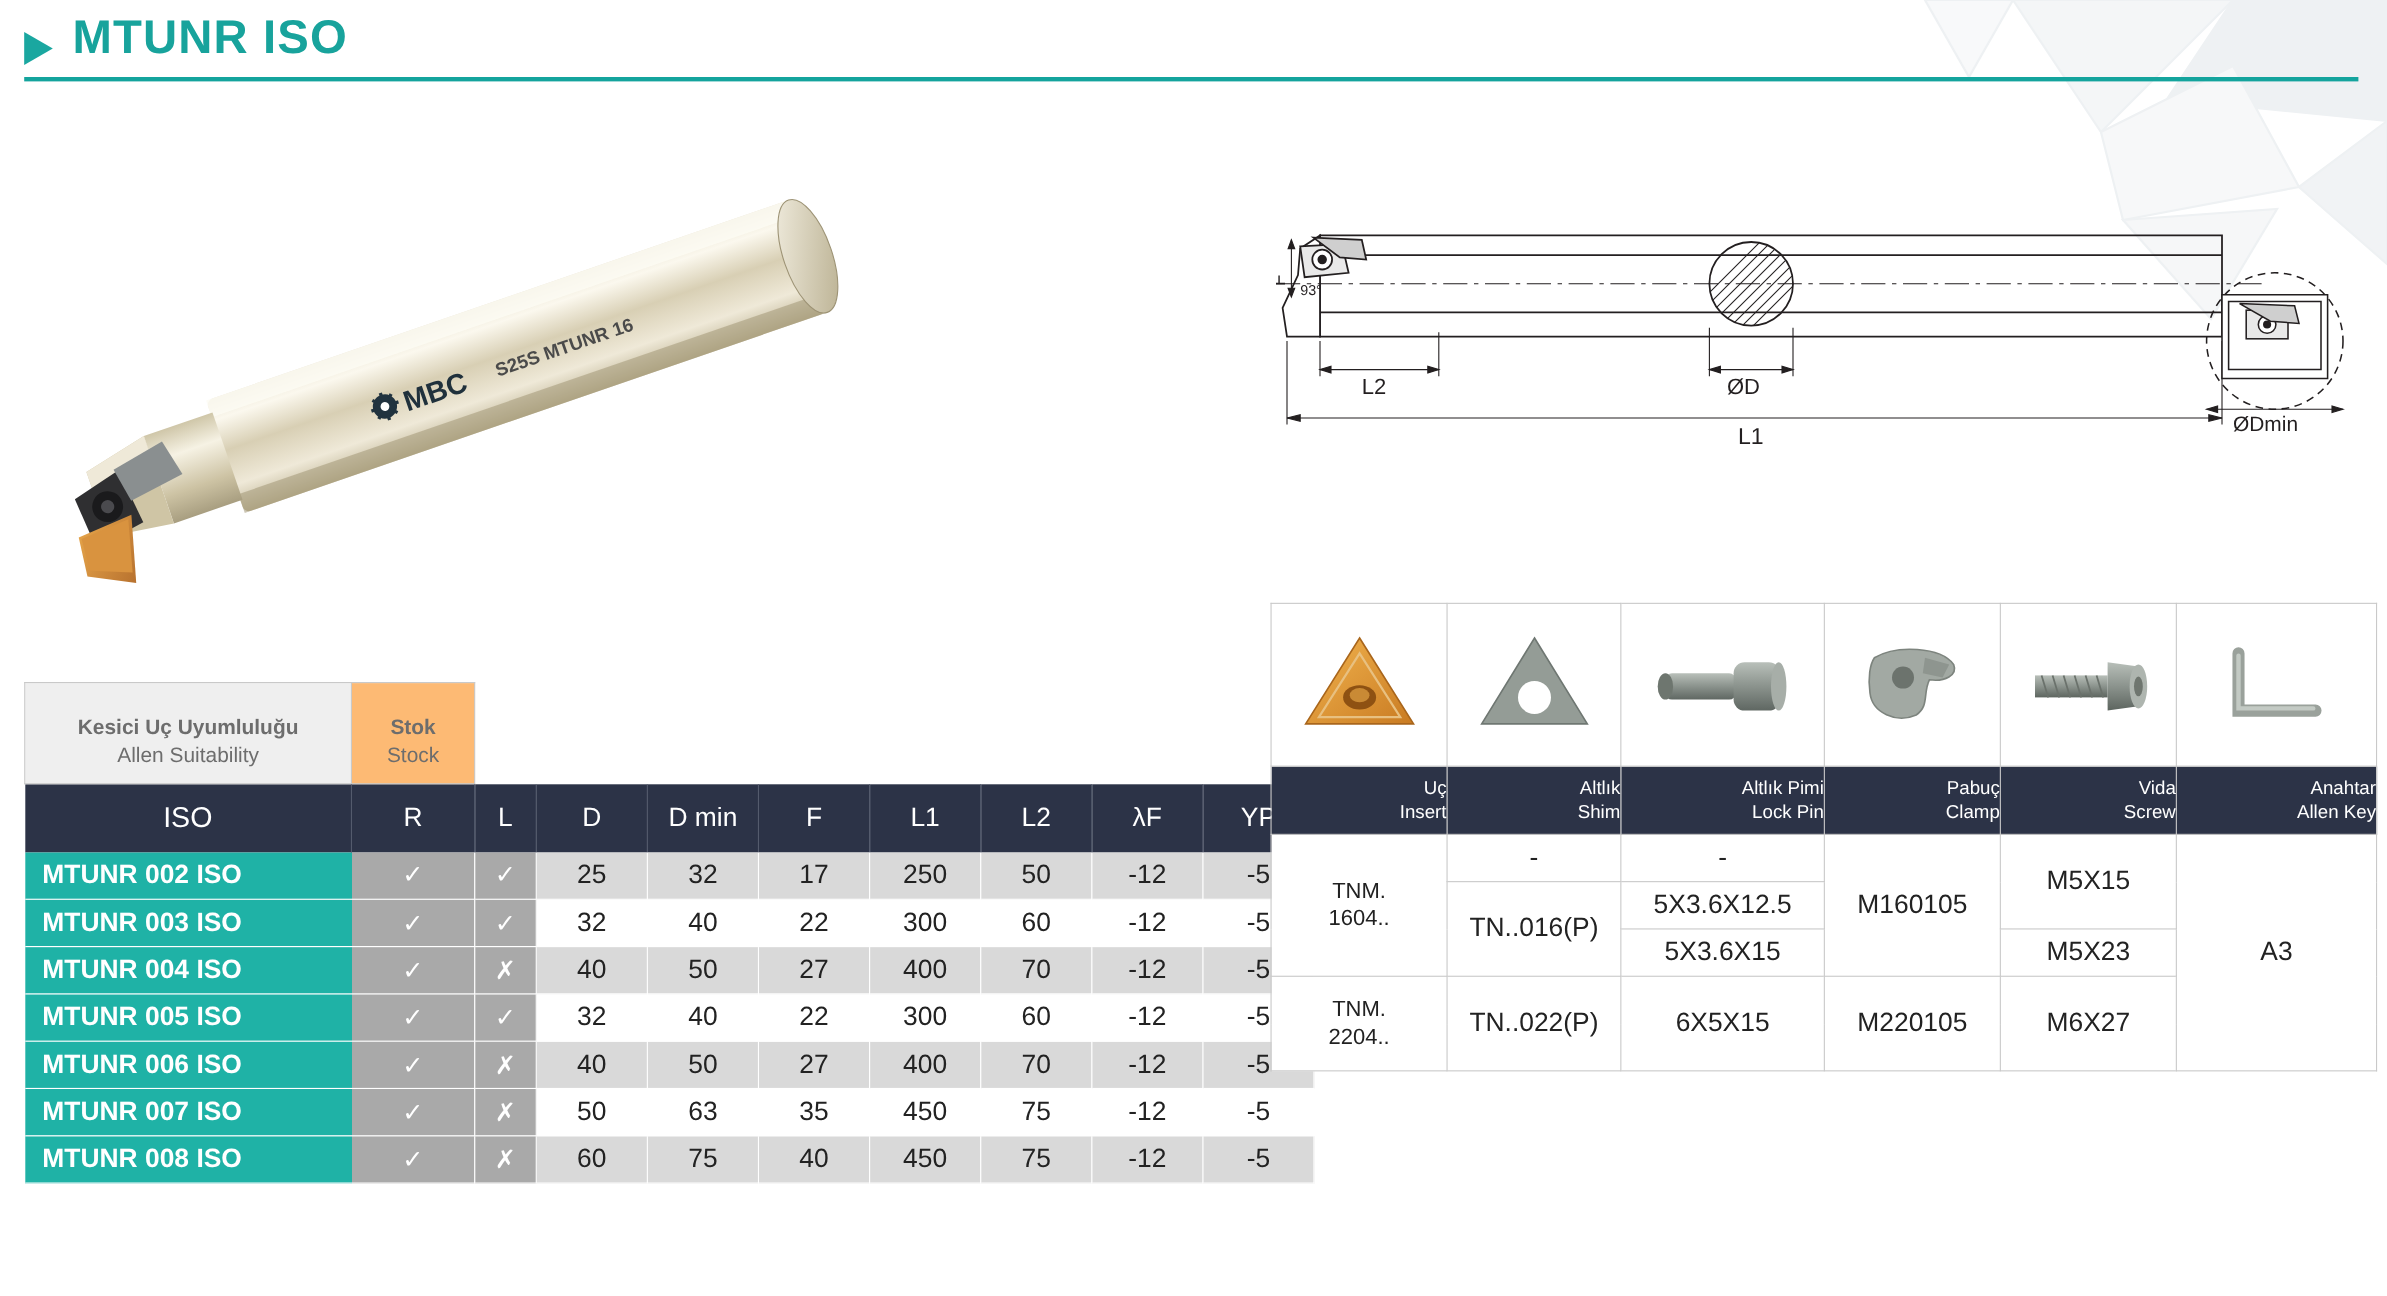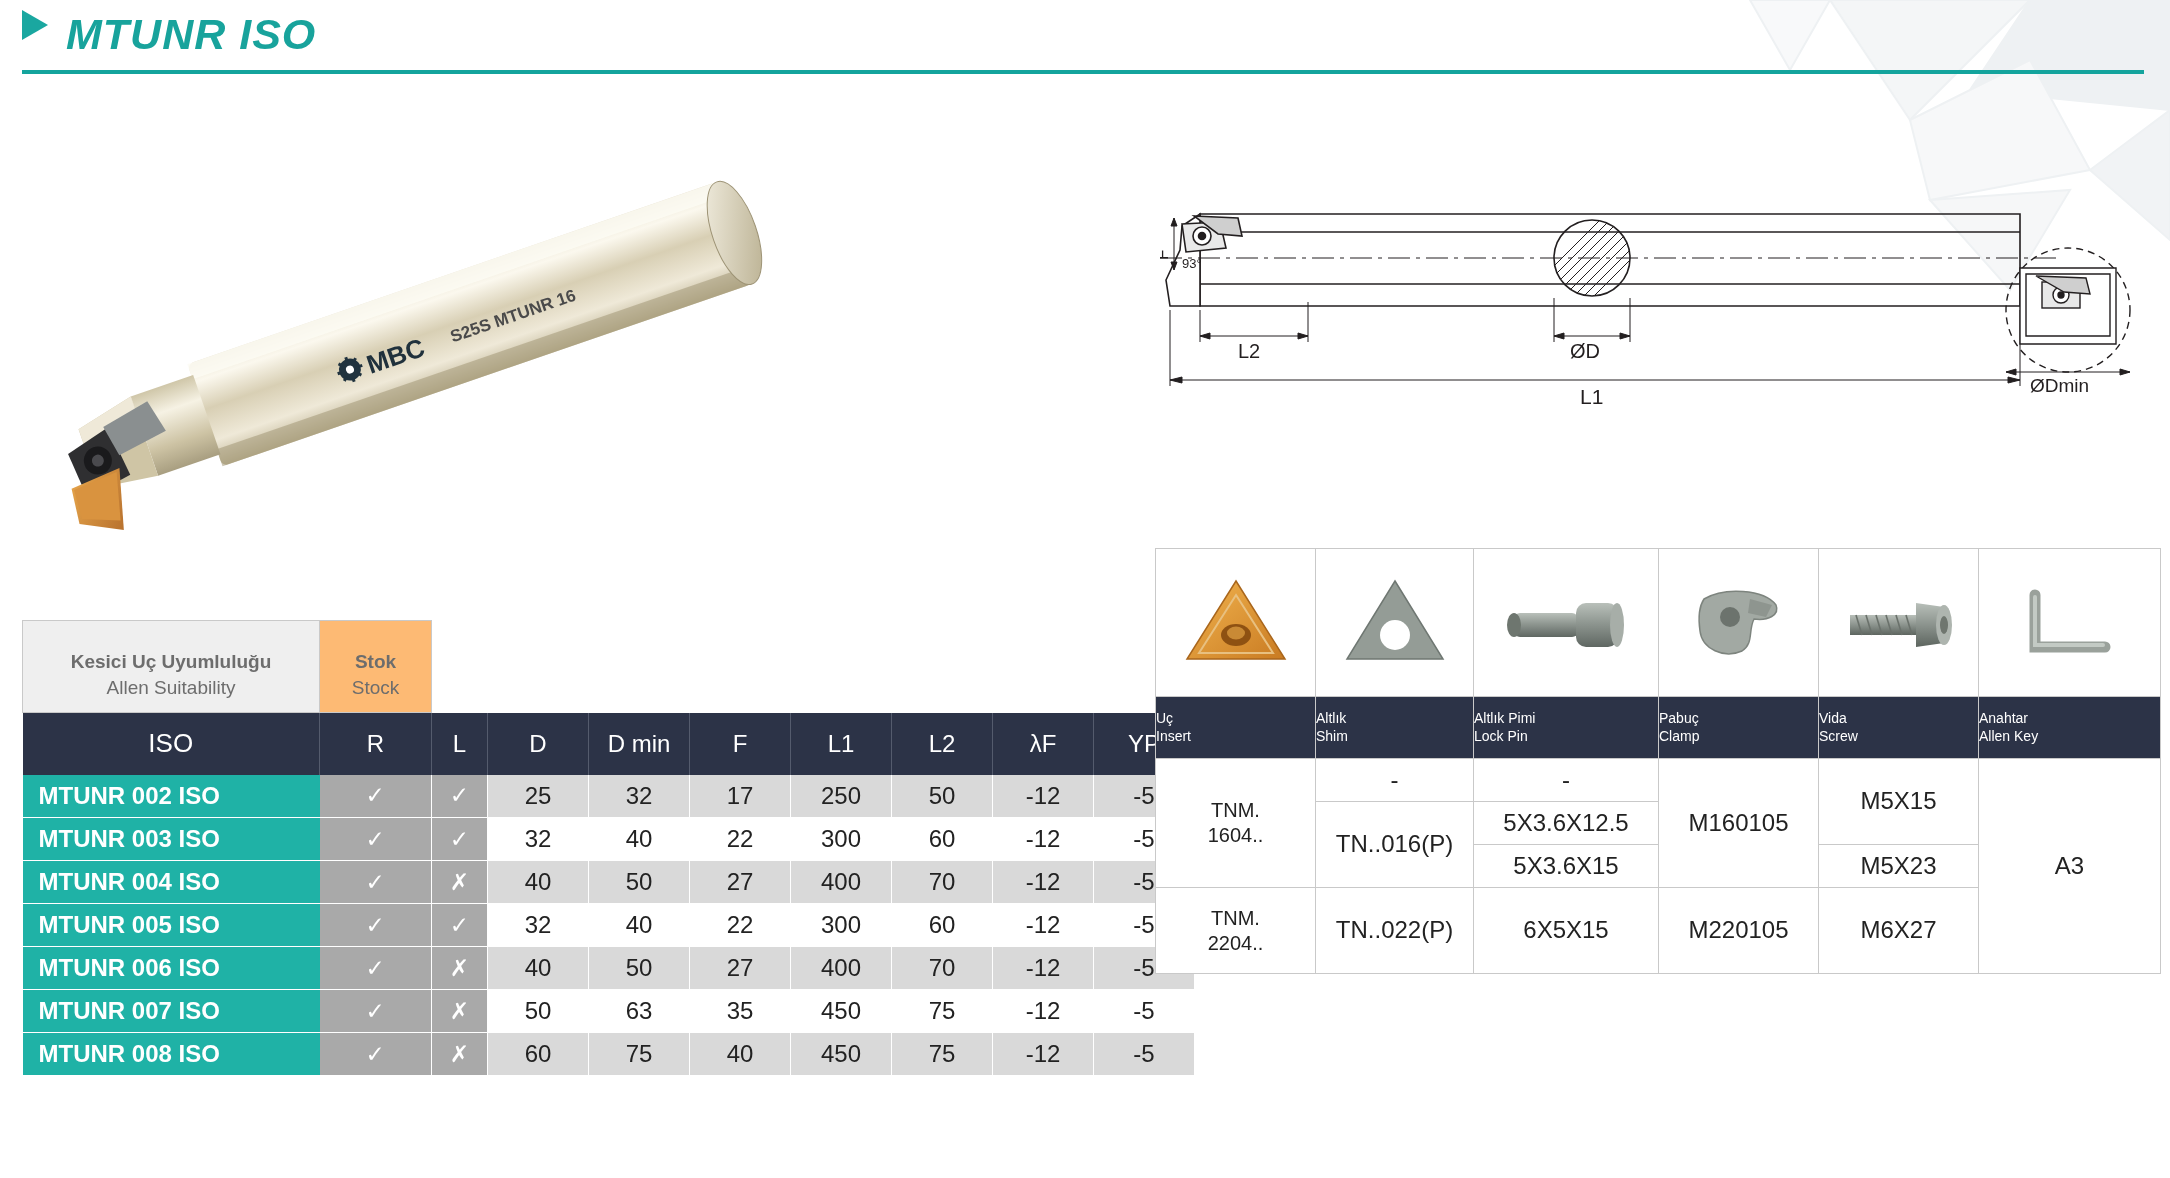--- a/index.html
+++ b/index.html
@@ -11,21 +11,21 @@
     position:relative;
     overflow:hidden;
   }
   
   .bg-deco { position:absolute; inset:0; overflow:hidden; z-index:0; }
   .bg-deco svg { position:absolute; right:0; top:0; }
 
   .page { position:relative; z-index:1; width:2170px; height:1178px; }
 
   
-  .header { position:absolute; left:22px; top:10px; display:flex; align-items:flex-start; gap:18px;font-style:italic; }
+  .header { position:absolute; left:22px; top:10px; display:flex; align-items:flex-end; gap:18px; }
   .tri { width:0; height:0; border-left:26px solid #1aa7a0; border-top:15px solid transparent; border-bottom:15px solid transparent; }
   .title { font-size:43px; font-weight:bold; color:#18a39c; letter-spacing:1px; }
   .rule { position:absolute; left:22px; top:70px; width:2122px; height:4px; background:#14a49d; }
 
   
   .photo { position:absolute; left:30px; top:110px; width:930px; height:420px; }
 
   
   .drawing { position:absolute; left:1160px; top:210px; width:900px; height:230px; }
   .drawing2 { position:absolute; left:1990px; top:240px; width:150px; height:170px; }
@@ -57,21 +57,21 @@
           border-bottom:1px solid #ffffff; border-right:1px solid #ffffff; }
   .mark.g { background:#a9a9a9; }
   .num-cell { width:101px; text-align:center; font-size:24px; color:#222; height:43px;
               border-bottom:1px solid #ffffff; border-right:1px solid #ffffff; }
   .num-cell.alt { background:#d9d9d9; }
   .num-cell.white { background:#ffffff; }
 
   
   .rt-img-cell { border:1px solid #c9c9c9; height:148px; text-align:center; vertical-align:middle; background:#fff; }
   .rt-head { border:1px solid #c9c9c9; height:62px; background:#2c3347; color:#fff;
-             font-size:14px; text-align:left; line-height:1.25; }
+             font-size:17px; text-align:right; line-height:1.25; }
   .rt-cell { border:1px solid #c9c9c9; text-align:center; font-size:24px; color:#222; background:#fff; line-height:1.2; }
 
   .w-insert { width:160px; }
   .w-shim { width:158px; }
   .w-pin { width:185px; }
   .w-clamp { width:160px; }
   .w-screw { width:160px; }
   .w-key { width:182px; }
 
   .mono-2line { font-size:20px; line-height:1.25; }

